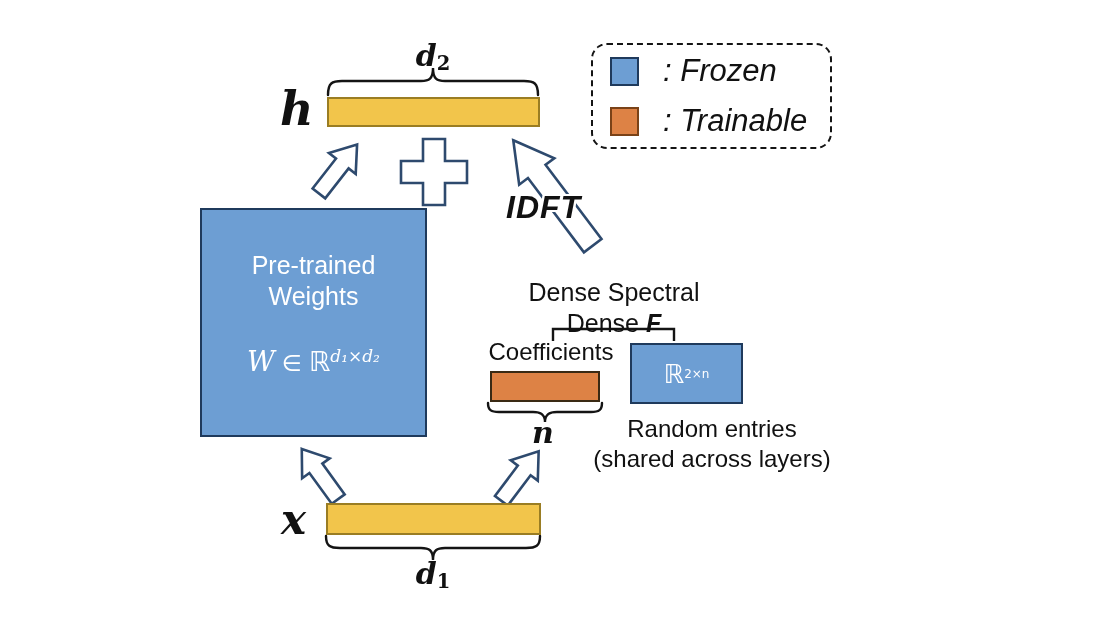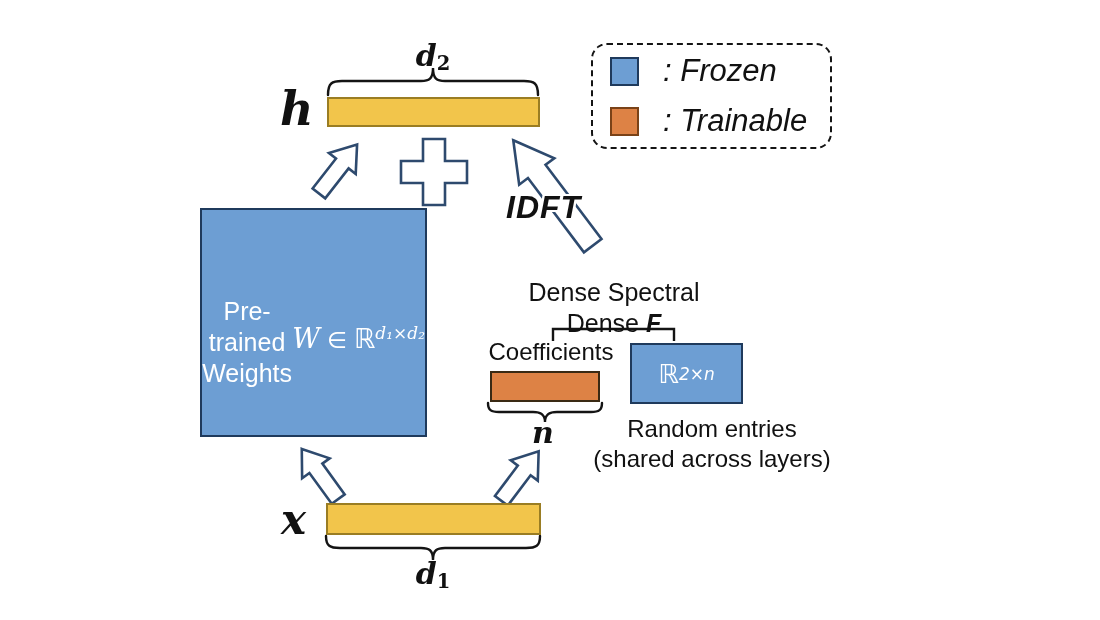--- a/index.html
+++ b/index.html
@@ -34,21 +34,21 @@
     border:2.5px dashed var(--line_black); border-radius:16px;
     display:flex; flex-direction:column; justify-content:center; gap:14px; padding-left:17px;
   }
   .legend-row{display:flex; align-items:center; gap:24px;}
   .swatch{width:29px; height:29px; box-sizing:border-box;}
   .swatch.blue{background:var(--blue_fill); border:2.5px solid var(--blue_border);}
   .swatch.orange{background:var(--orange_fill); border:2.5px solid var(--orange_border_legend);}
   .legend-label{font-style:italic; font-size:31px;}
   .weights-box{
     left:200px; top:208px; width:227px; height:229px;
-    display:flex; flex-direction:row; align-items:center;
+    display:flex; flex-direction:column; align-items:center;
     color:var(--text_white); text-align:center; z-index:2; position:absolute;
   }
   .weights-title{margin-top:40px; font-size:25px; line-height:1.25;}
   .weights-formula{margin-top:33px; font-size:27px;}
   .weights-formula .var{font-family:"DejaVu Serif",serif; font-style:italic;}
   .weights-formula .rel{font-family:"DejaVu Sans",sans-serif; font-size:23px; padding:0 7px;}
   .weights-formula .bb{font-family:"DejaVu Sans",sans-serif;}
   .weights-formula .sup{font-family:"DejaVu Serif",serif; font-style:italic; font-size:17px; vertical-align:9px;}
   .idft-label{
     left:506px; top:189px; font-size:32px; font-weight:700; font-style:italic; letter-spacing:1px;
@@ -57,21 +57,21 @@
   .spectral{left:614px; top:256px; text-align:center; font-size:25px; line-height:1.22;margin-top:21px;}
   .spectral .emph{font-weight:700; font-style:italic;}
   .brand{left:767px; top:276px; font-size:30px; font-weight:700;}
   .coeff-label{left:551px; top:338px; font-size:24px;}
   .coeff-bar{left:490px; top:371px; width:110px; height:31px;}
   .random-box{
     left:630px; top:343px; width:113px; height:61px; position:absolute; z-index:2;
     display:flex; align-items:center; justify-content:center; color:var(--text_white);
   }
   .random-box .bb{font-family:"DejaVu Sans",sans-serif; font-size:26px;}
-  .random-box .sup{font-family:"DejaVu Sans",sans-serif; font-style:italic; font-size:17px; vertical-align:9px;}
+  .random-box .sup{font-family:"DejaVu Sans",sans-serif; font-size:12px; vertical-align:9px;}
   .random-caption{left:712px; top:414px; text-align:center; font-size:24px; line-height:1.27;}
 </style>
 </head>
 <body>
 
 <div class="canvas">
 
   <svg class="shapes" width="1100" height="620" viewBox="0 0 1100 620">
 
     <path class="brace" d="M328,95 C328,83 332,81 342,81 L421,81 C429,81 433,79 433,68 C433,79 437,81 445,81 L524,81 C534,81 538,83 538,95"></path>

